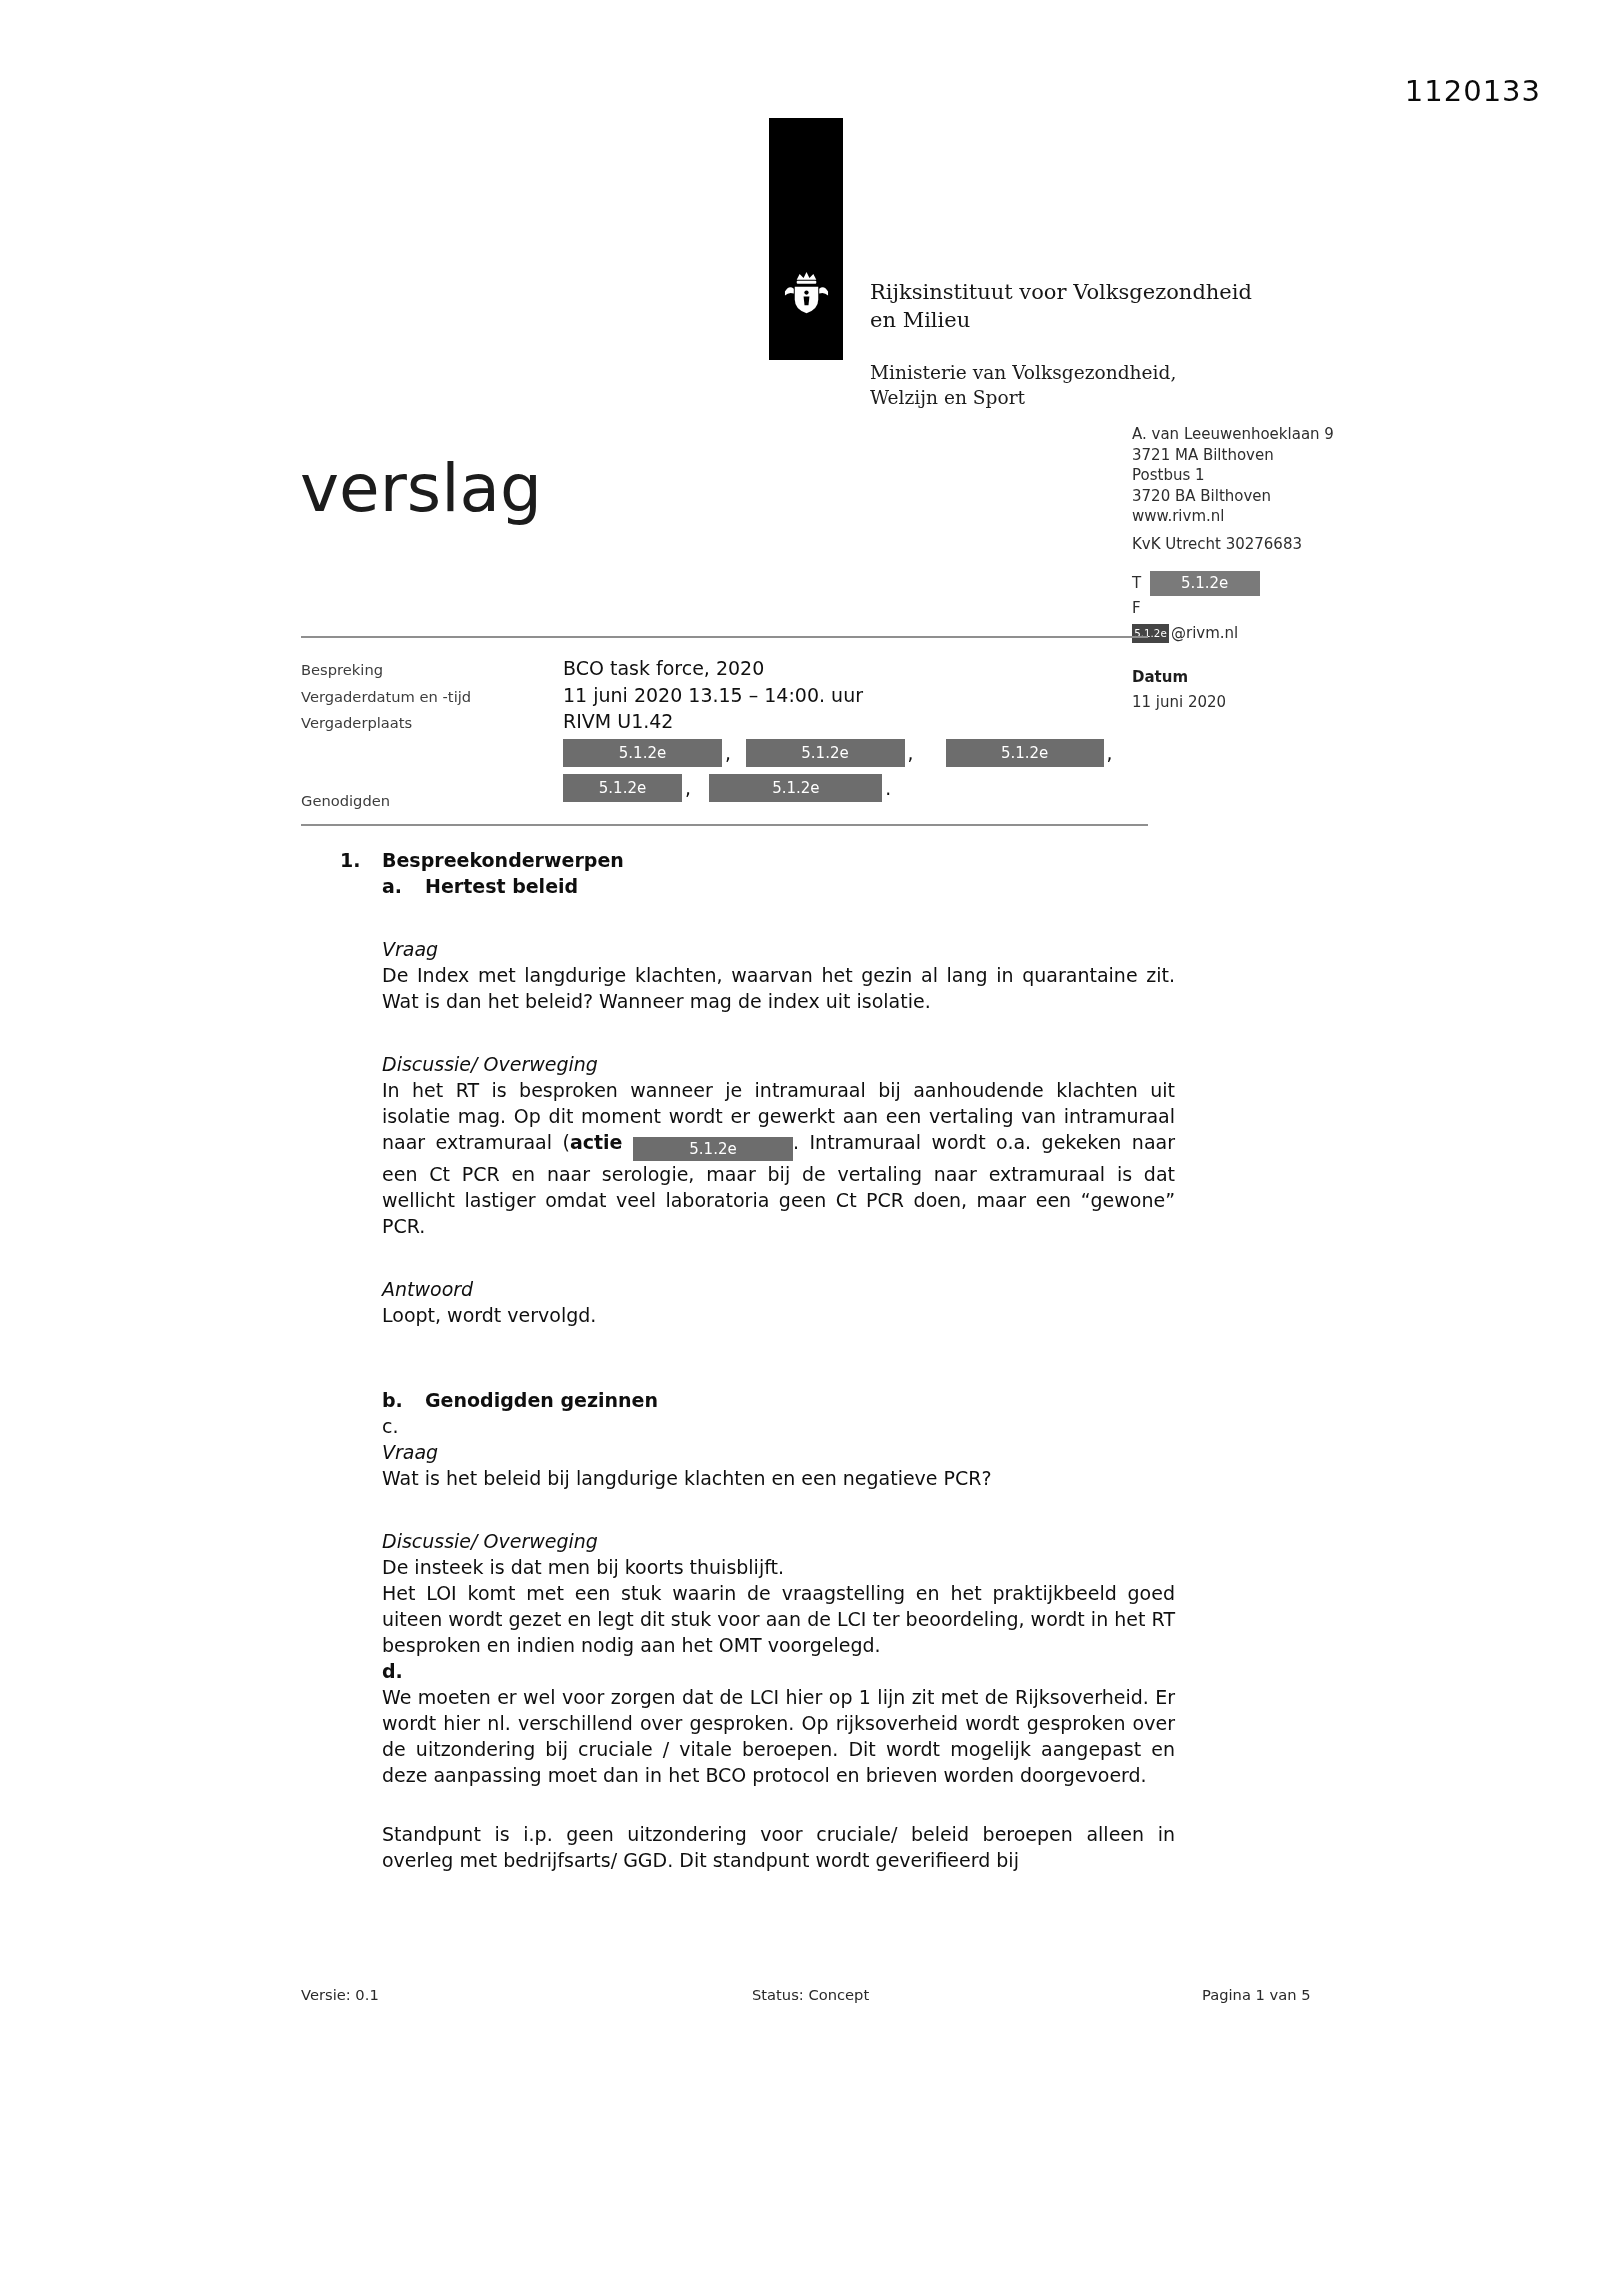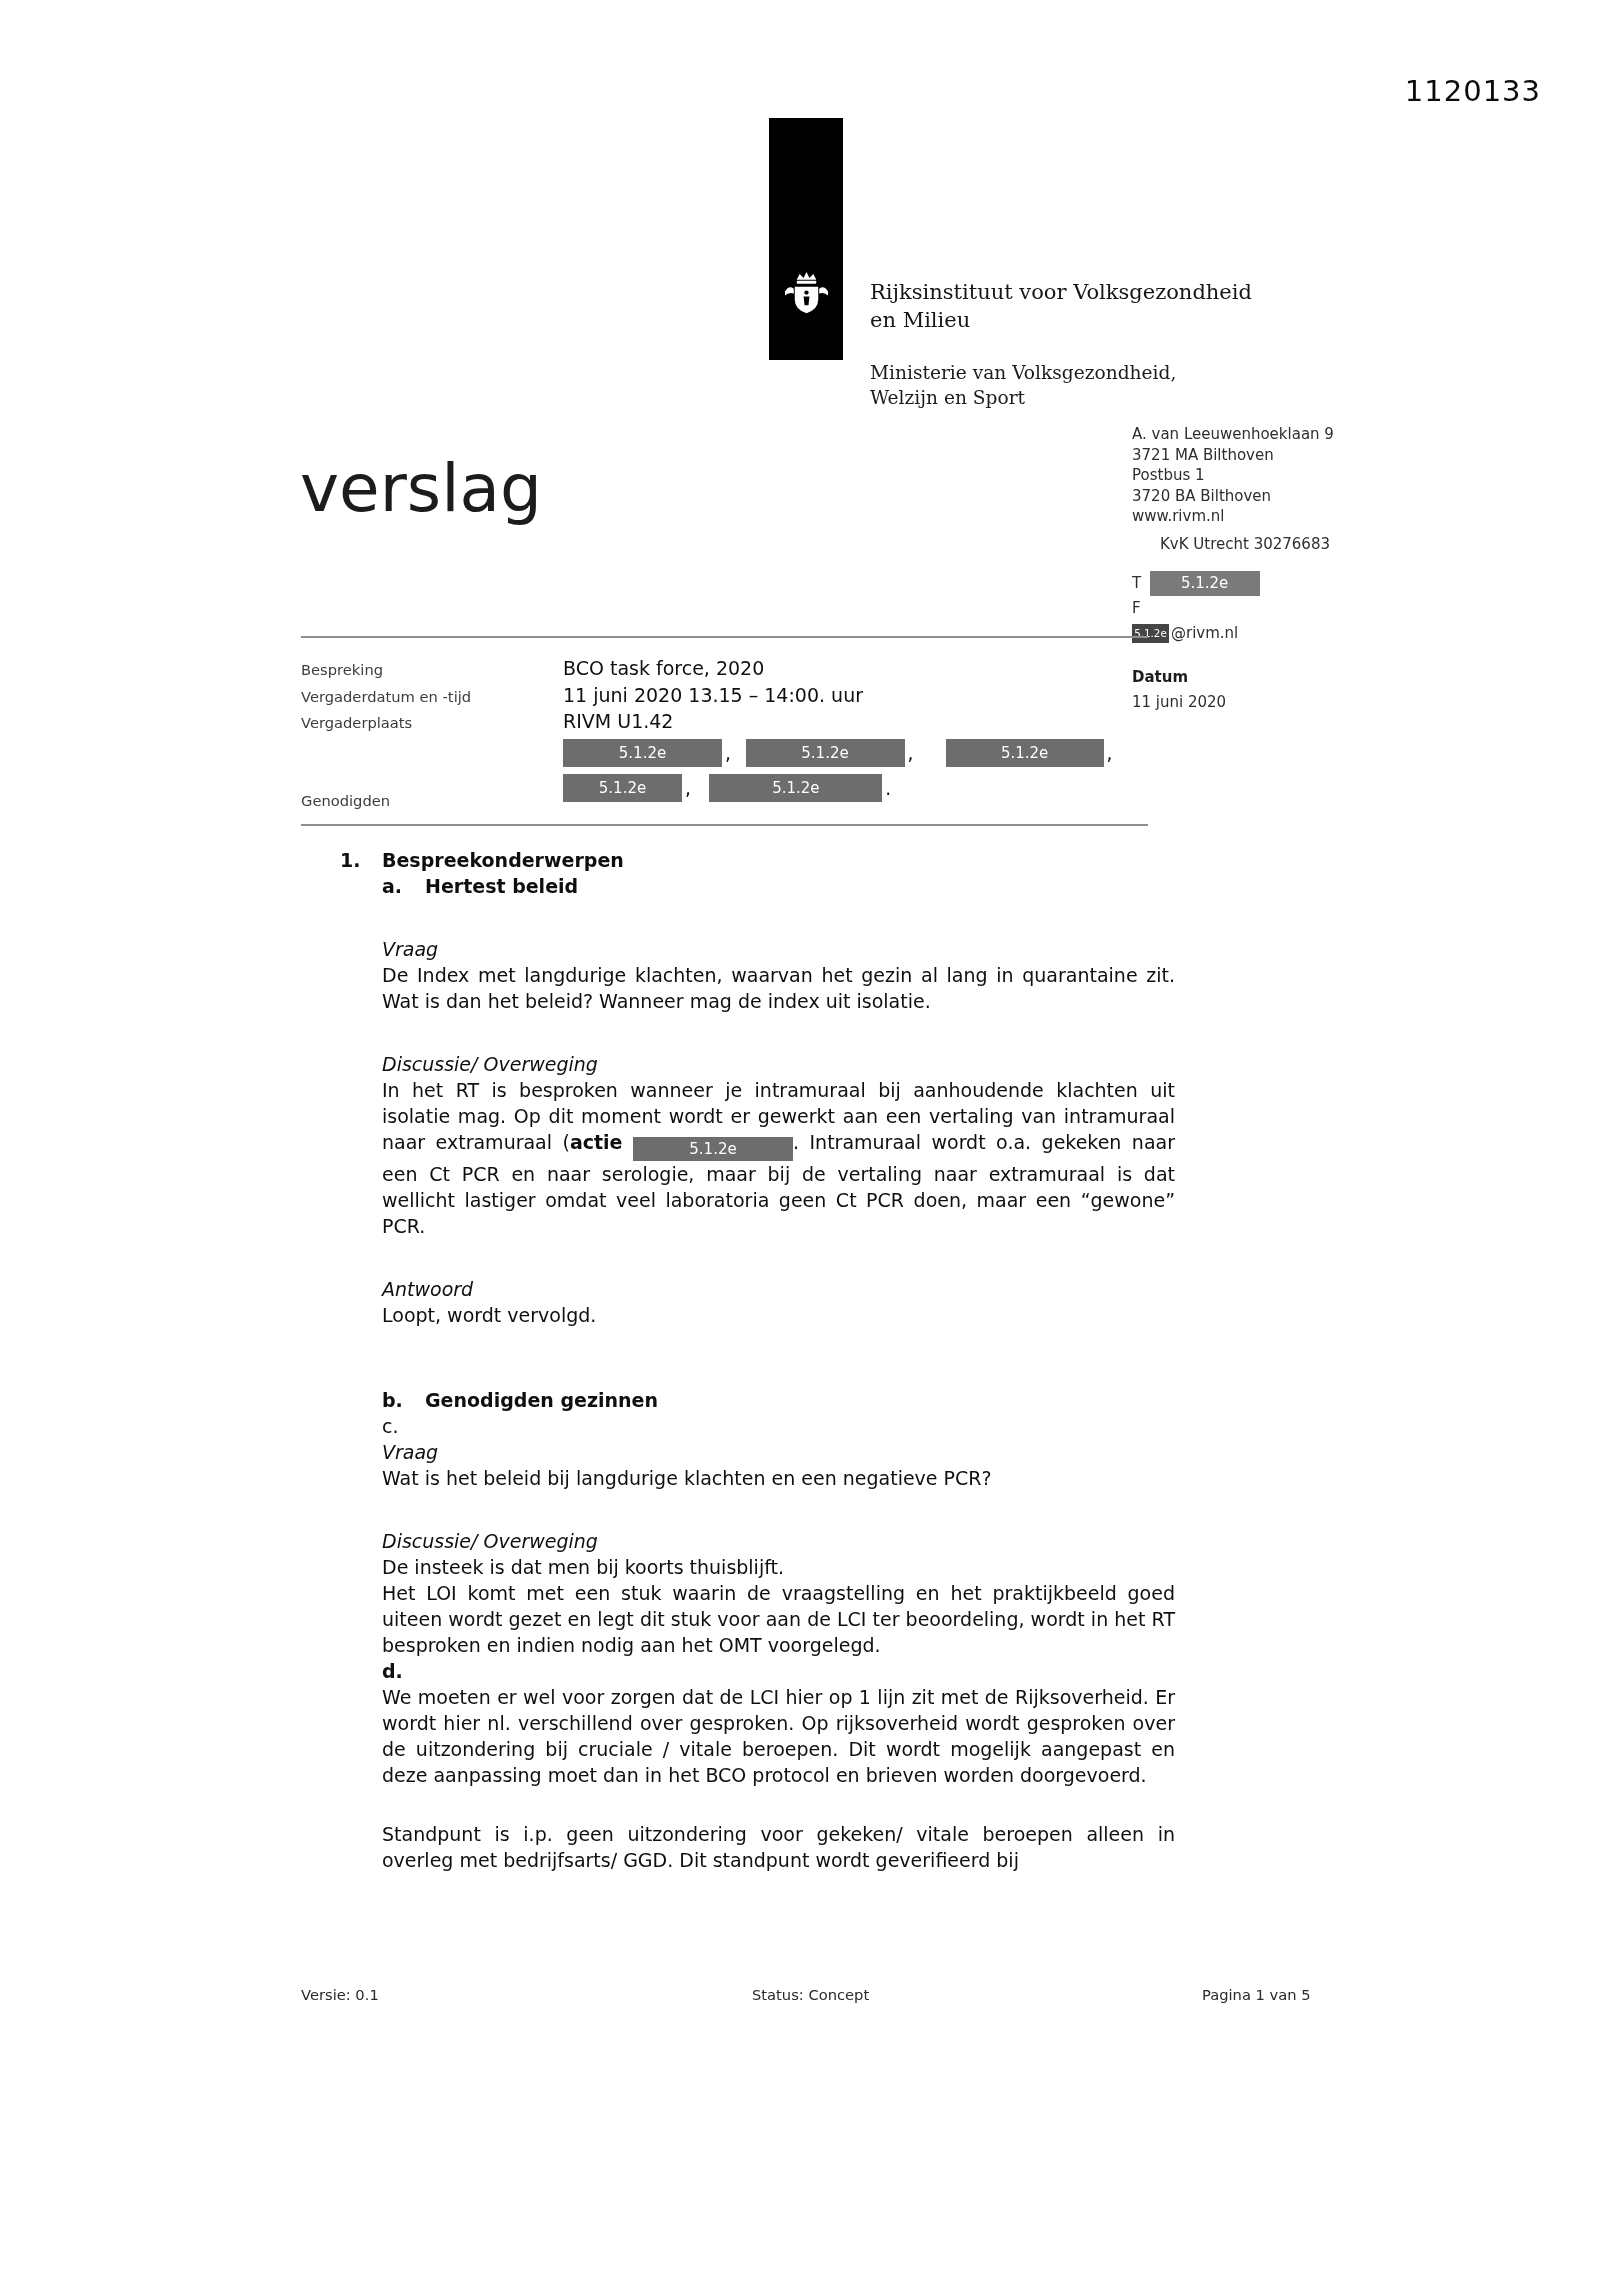--- a/index.html
+++ b/index.html
@@ -17,21 +17,21 @@
   .logo { position:absolute; top:118px; left:769px; width:608px; height:294px; }
   .ribbon { position:absolute; top:0; left:0; width:74px; height:242px; background:#000; }
   .crest { position:absolute; left:13.7px; top:152px; width:47px; height:53px; }
   .logo-text { position:absolute; left:101px; top:160px; width:470px; }
   .org { font-family:"DejaVu Serif","Liberation Serif",serif; font-size:21px; line-height:28px; color:#161616; }
   .ministry { font-family:"DejaVu Serif","Liberation Serif",serif; font-size:18.6px; line-height:24.5px; margin-top:27px; color:#1c1c1c; }
   
   .title { position:absolute; left:300px; top:453px; font-size:66px; font-weight:400; color:#1c1c1c; line-height:1.1; }
   
   .sidebar { position:absolute; left:1132px; top:424px; width:333px; font-size:15px; line-height:20.6px; color:#2e2e2e; }
-  .kvk { margin-top:6.9px;margin-left:28px; }
+  .kvk { margin-top:6.9px; }
   .tf-row { margin-top:0; height:23.5px; display:flex; align-items:center; }
   .tf-row.first { margin-top:15.7px; height:26.5px; }
   .tf { display:inline-block; width:17.6px; }
   .redact { background:#6d6d6d; color:#fff; display:inline-flex; align-items:center; justify-content:center; font-size:15px; }
   .redact.phone { width:110px; height:25.5px; background:#7a7a7a; }
   .redact.email { width:37px; height:19.6px; font-size:10.3px; background:#454545; margin-right:2px; }
   .email-row { margin-top:2.9px; display:flex; align-items:center; }
   .datum-label { margin-top:23.5px; font-weight:bold; color:#1d1d1d; }
   .datum-value { margin-top:3.9px; }
   
@@ -192,21 +192,21 @@
       <div>c.</div>
       <div class="lbl nomargin">Vraag</div>
       <p>Wat is het beleid bij langdurige klachten en een negatieve PCR?</p>
 
       <div class="lbl">Discussie/ Overweging</div>
       <p class="just">De insteek is dat men bij koorts thuisblijft.</p>
       <p class="just">Het LOI komt met een stuk waarin de vraagstelling en het praktijkbeeld goed uiteen wordt gezet en legt dit stuk voor aan de LCI ter beoordeling, wordt in het RT besproken en indien nodig aan het OMT voorgelegd.</p>
 
       <div class="d-item">d.</div>
       <p class="just">We moeten er wel voor zorgen dat de LCI hier op 1 lijn zit met de Rijksoverheid. Er wordt hier nl. verschillend over gesproken. Op rijksoverheid wordt gesproken over de uitzondering bij cruciale / vitale beroepen. Dit wordt mogelijk aangepast en deze aanpassing moet dan in het BCO protocol en brieven worden doorgevoerd.</p>
-      <p class="just gap">Standpunt is i.p. geen uitzondering voor gekeken/ vitale beroepen alleen in overleg met bedrijfsarts/ GGD. Dit standpunt wordt geverifieerd bij</p>
+      <p class="just gap">Standpunt is i.p. geen uitzondering voor cruciale/ beleid beroepen alleen in overleg met bedrijfsarts/ GGD. Dit standpunt wordt geverifieerd bij</p>
     </div>
   </main>
 
   <footer class="footer">
     <span class="f-left">Versie: 0.1</span>
     <span class="f-center">Status: Concept</span>
     <span class="f-right">Pagina 1 van 5</span>
   </footer>
 
 </div>

